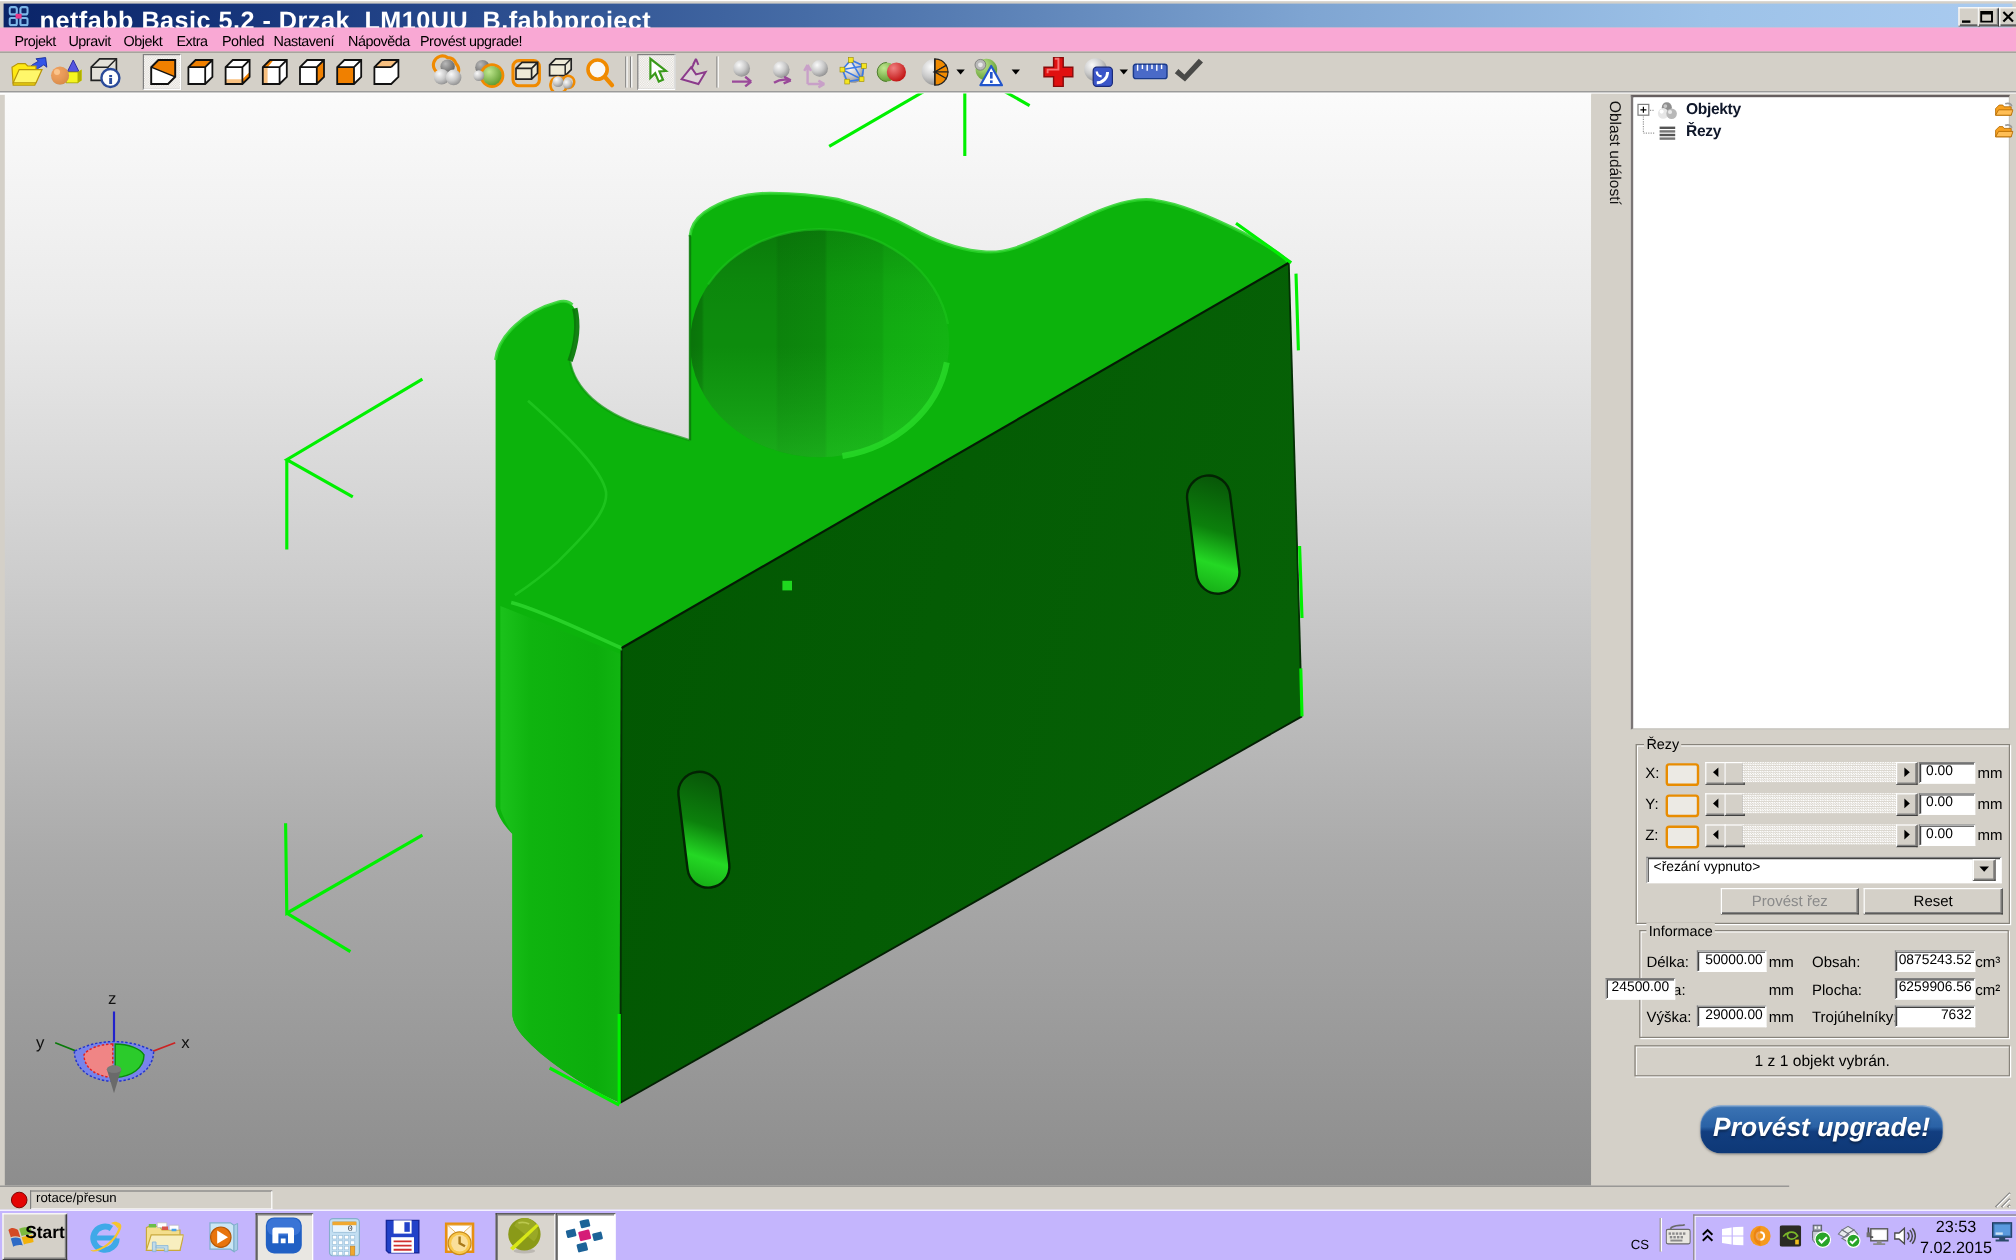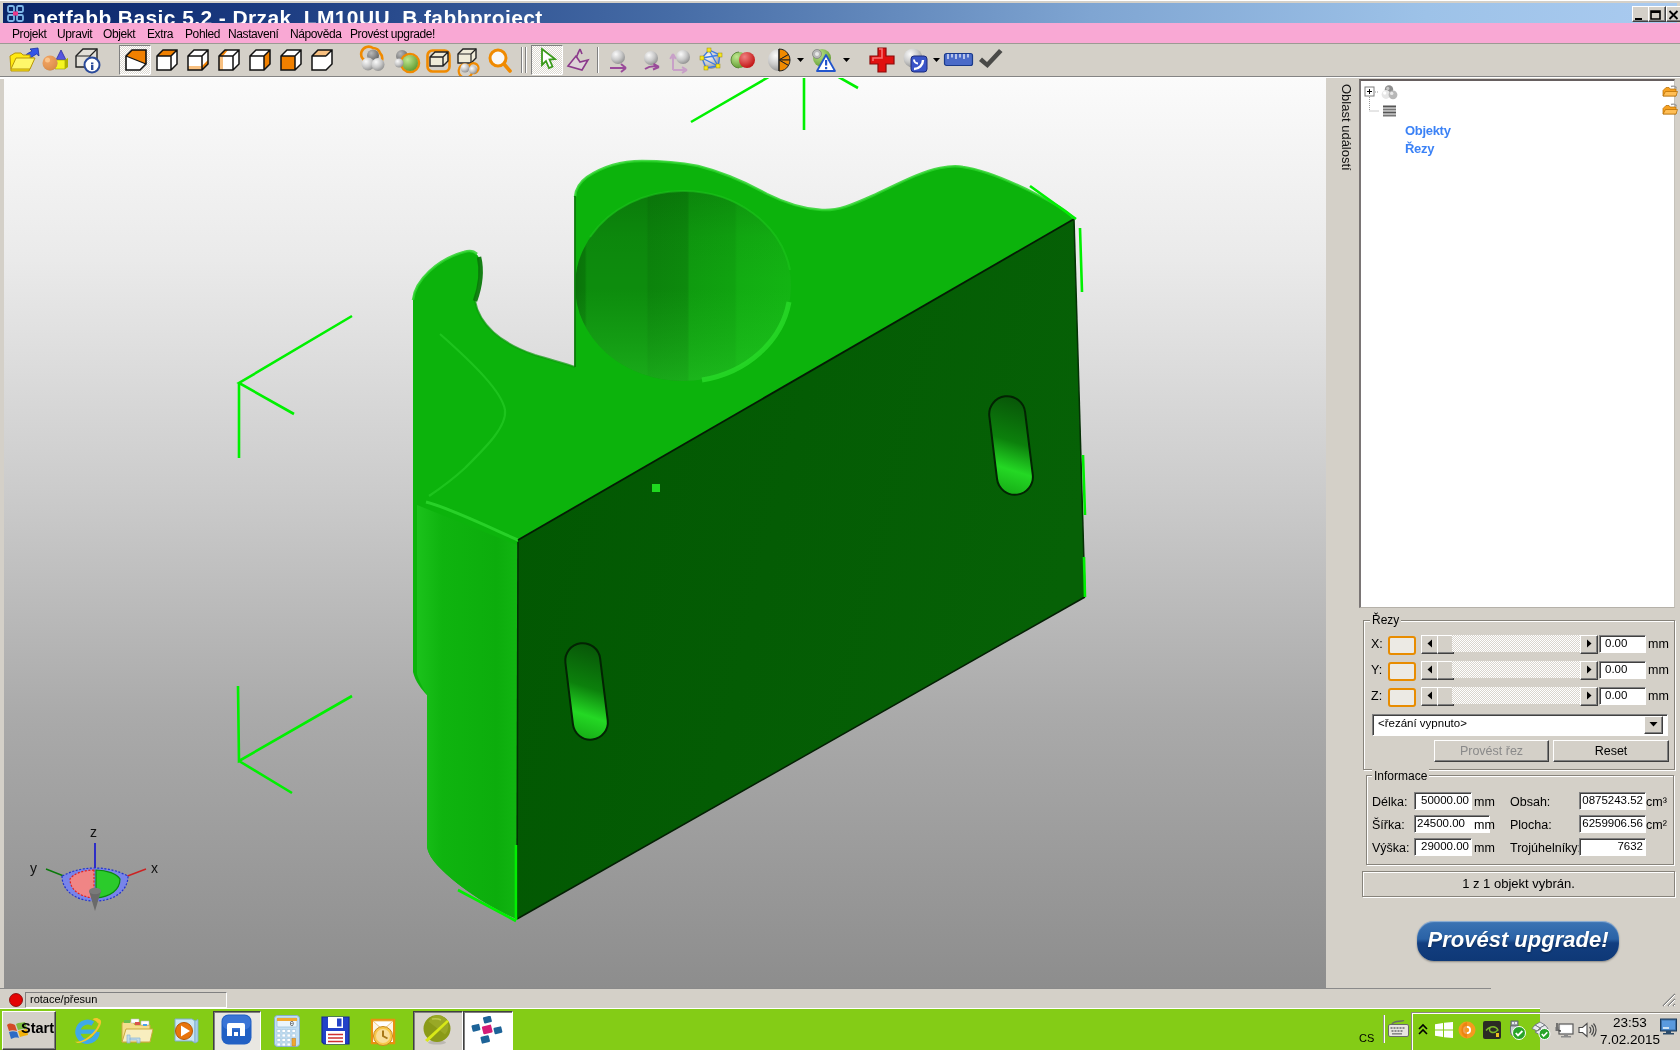--- a/index.html
+++ b/index.html
@@ -22,21 +22,21 @@
   #toolbar-edge{left:0;top:76px;width:1680px;height:2px;background:#fff;border-top:1px solid #848484;}
   
   #viewport{left:4px;top:78px;width:1322px;height:910px;
     background:linear-gradient(180deg,#FBFBFB 0%,#EAEAEA 20%,#CCCCCC 45%,#AAAAAA 70%,#8D8D8D 100%);}
   
   #rightbg{left:1326px;top:78px;width:354px;height:910px;background:#D4D0C8;}
   #vtab{left:1337px;top:84px;width:17px;height:140px;font-size:13px;color:#111;
     writing-mode:vertical-rl;}
   #tree{left:1359px;top:79px;width:313px;height:526px;background:#fff;
     border-top:2px solid #665f5f;border-left:2px solid #7a7575;border-right:1px solid #c6c2ba;border-bottom:1px solid #b5b1a9;}
-  .treerow{position:absolute;font-weight:bold;font-size:13px;letter-spacing:-0.3px;color:#3b82f6;margin-top:40px;}
+  .treerow{position:absolute;font-weight:bold;font-size:13px;letter-spacing:-0.3px;color:#0f172a;}
   .gbox{position:absolute;border:1px solid #87837B;box-shadow:inset 1px 1px 0 #fff, 1px 1px 0 #fff;}
   .glabel{position:absolute;background:#D4D0C8;font-size:12px;padding:0 2px;}
   .field{position:absolute;background:#fff;font-size:11.5px;
     border-top:1px solid #808080;border-left:1px solid #808080;border-right:1px solid #fff;border-bottom:1px solid #fff;
     box-shadow:inset 1px 1px 0 #404040;}
   .btn{position:absolute;background:#D4D0C8;font-size:12.5px;text-align:center;color:#000;
     border-top:1px solid #fff;border-left:1px solid #fff;border-right:1px solid #404040;border-bottom:1px solid #404040;
     box-shadow:inset -1px -1px 0 #808080;}
   .lbl{position:absolute;font-size:12.5px;color:#000;}
   .orangebtn{position:absolute;width:24px;height:15px;background:#ECEAE4;border:2px solid #E88C00;border-radius:3px;}
@@ -45,21 +45,21 @@
     box-shadow:inset -1px -1px 0 #808080;text-align:center;}
   .track{position:absolute;height:17px;background:repeating-conic-gradient(#ffffff 0% 25%,#d9d5cd 0% 50%) 0 0/2px 2px;}
   .thumb{position:absolute;width:15px;height:17px;background:#D4D0C8;
     border-top:1px solid #fff;border-left:1px solid #fff;border-right:1px solid #404040;border-bottom:1px solid #404040;
     box-shadow:inset -1px -1px 0 #808080;}
   
   #statusbar{left:0;top:988px;width:1491px;height:20px;background:#D4D0C8;border-top:1px solid #8a8a8a;}
   .spanel{position:absolute;top:3px;height:14px;font-size:11px;color:#000;padding-left:4px;
     border-top:1px solid #808080;border-left:1px solid #808080;border-right:1px solid #fff;border-bottom:1px solid #fff;}
   
-  #taskbar{left:0;top:1008px;width:1540px;height:42px;background:#84cc16;border-top:1px solid #fff;}
+  #taskbar{left:0;top:1008px;width:1680px;height:42px;background:#c4b5fd;border-top:1px solid #fff;}
   .tbtn-sunken{position:absolute;border-top:1px solid #404040;border-left:1px solid #404040;
     border-right:1px solid #fff;border-bottom:1px solid #fff;box-shadow:inset 1px 1px 0 #808080;}
 </style></head>
 <body>
 <div id="screen">
   <div class="abs" id="topedge"></div>
   <div class="abs" id="titlebar">
     <div class="abs" id="title-text">netfabb Basic 5.2 - Drzak_LM10UU_B.fabbproject</div>
   </div>
   <svg class="abs" style="left:7px;top:5px" width="17" height="17" viewBox="0 0 17 17">
@@ -563,21 +563,21 @@
 
   <div class="gbox" style="left:1366px;top:775px;width:306px;height:88px"></div>
   <div class="glabel" style="left:1372px;top:769px">Informace</div>
   <div class="lbl" style="left:1372px;top:795px">Délka:</div>
   <div class="field" style="left:1414px;top:792px;width:52px;height:15px;padding:1px 2px 0 2px;text-align:right;overflow:hidden;white-space:nowrap">50000.00</div>
   <div class="lbl" style="left:1474px;top:795px">mm</div>
   <div class="lbl" style="left:1510px;top:795px">Obsah:</div>
   <div class="field" style="left:1579px;top:792px;width:61px;height:15px;padding:1px 2px 0 2px;text-align:right;overflow:hidden;white-space:nowrap;">0875243.52</div>
   <div class="lbl" style="left:1646px;top:795px">cm³</div>
   <div class="lbl" style="left:1372px;top:818px">Šířka:</div>
-  <div class="field" style="left:1414px;top:815px;width:52px;height:15px;padding:1px 20px 0 2px;text-align:left;overflow:hidden;white-space:nowrap">24500.00</div>
+  <div class="field" style="left:1338px;top:815px;width:52px;height:15px;padding:1px 2px 0 2px;text-align:center;overflow:hidden;white-space:nowrap">24500.00</div>
   <div class="lbl" style="left:1474px;top:818px">mm</div>
   <div class="lbl" style="left:1510px;top:818px">Plocha:</div>
   <div class="field" style="left:1579px;top:815px;width:61px;height:15px;padding:1px 2px 0 2px;text-align:right;overflow:hidden;white-space:nowrap;">6259906.56</div>
   <div class="lbl" style="left:1646px;top:818px">cm²</div>
   <div class="lbl" style="left:1372px;top:841px">Výška:</div>
   <div class="field" style="left:1414px;top:838px;width:52px;height:15px;padding:1px 2px 0 2px;text-align:right;overflow:hidden;white-space:nowrap">29000.00</div>
   <div class="lbl" style="left:1474px;top:841px">mm</div>
   <div class="lbl" style="left:1510px;top:841px">Trojúhelníky:</div>
   <div class="field" style="left:1579px;top:838px;width:61px;height:15px;padding:1px 2px 0 2px;text-align:right">7632</div>
 

